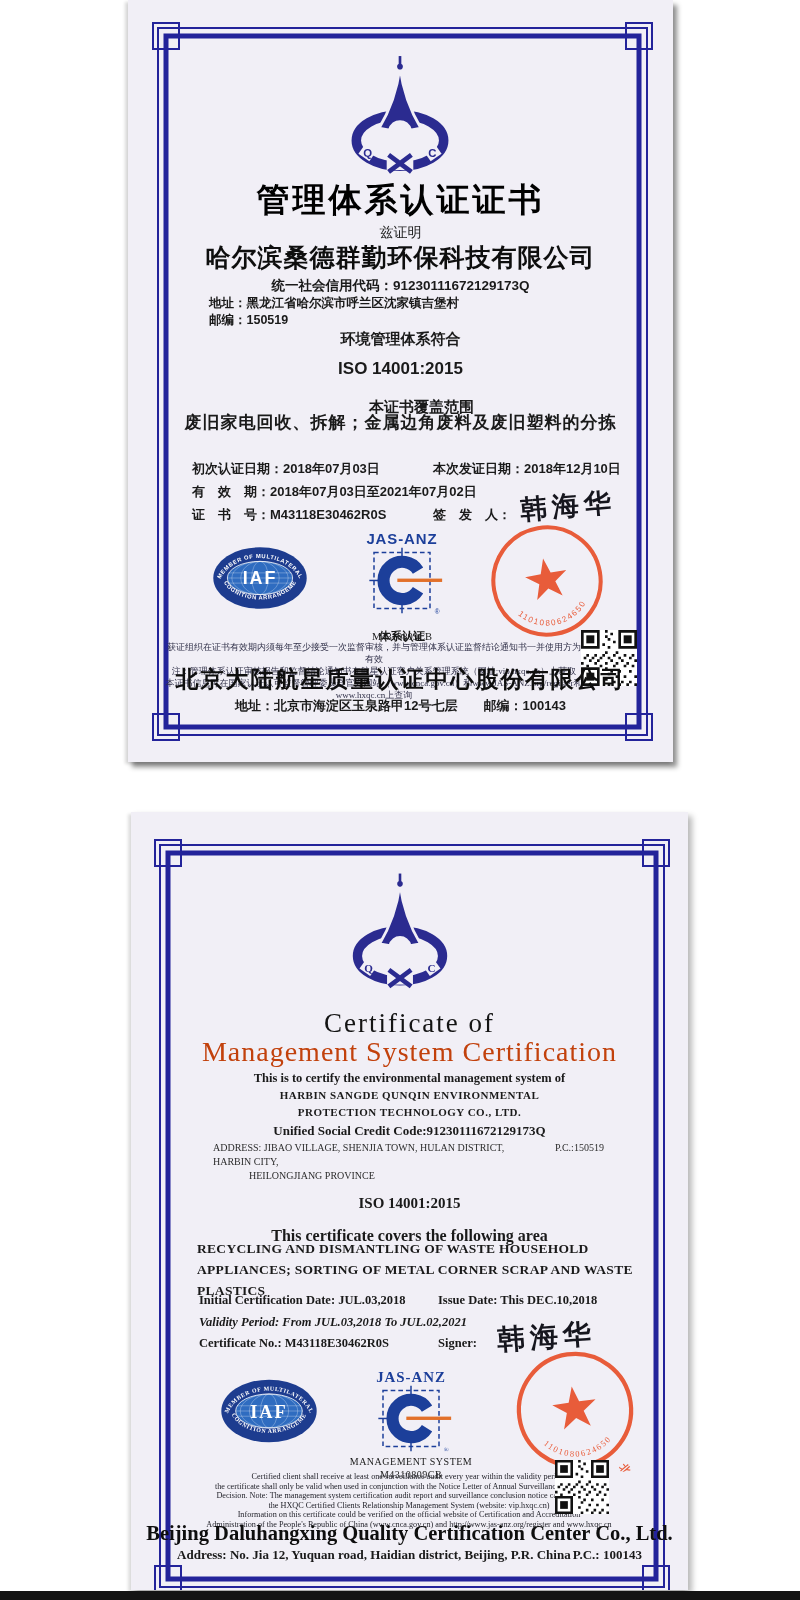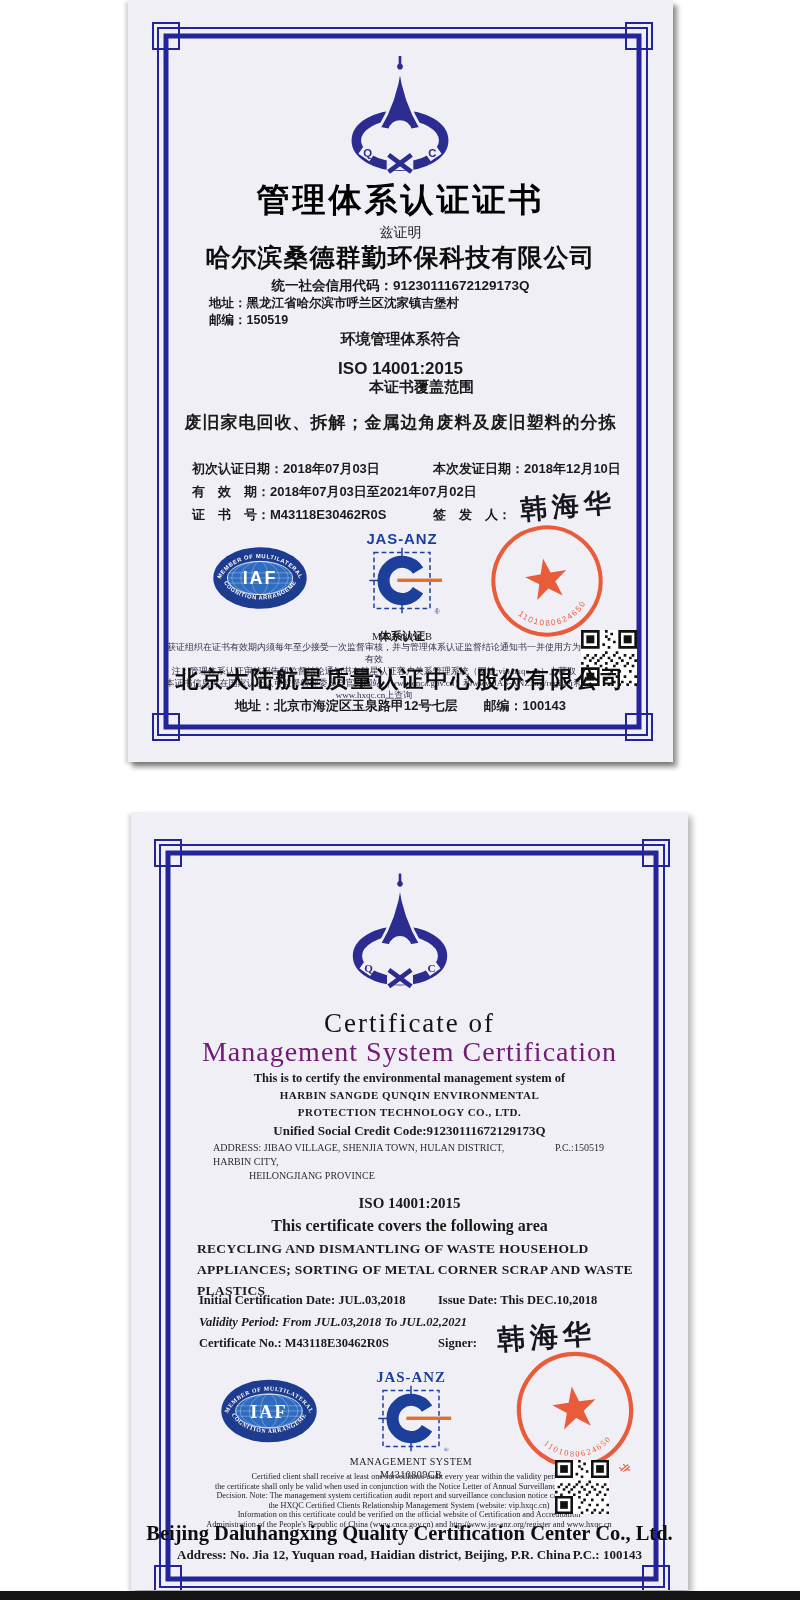--- a/index.html
+++ b/index.html
@@ -26,28 +26,28 @@
   .cn-date{font-size:13px;font-weight:600;}
   .sig{font-family:"Liberation Serif",serif;font-size:27px;font-weight:600;
        letter-spacing:5px;transform:rotate(-5deg);color:#16161e;}
   .cn-cap1{font-size:11.5px;font-weight:600;}
   .cn-cap2{font-size:10.5px;font-family:"Liberation Serif",serif;}
   .cn-fine{font-size:9px;line-height:12px;color:#303048;text-align:center;}
   .cn-issuer{font-size:23px;font-weight:700;letter-spacing:2px;color:#0e0e0e;}
   .cn-issrow{display:flex;justify-content:center;gap:26px;font-size:13px;font-weight:600;}
   
   .en-title1{font-size:27px;letter-spacing:2px;color:#141414;}
-  .en-title2{font-size:28px;letter-spacing:1px;color:#701a75;}
+  .en-title2{font-size:28px;letter-spacing:1px;color:#c2410c;}
   .en-certify{font-size:12.5px;font-weight:700;}
   .en-company{font-size:11px;font-weight:700;letter-spacing:.5px;}
   .en-credit{font-size:13px;font-weight:700;}
   .en-addr{font-size:10px;color:#2d2d2d;line-height:14px;}
   .en-conf{font-size:16.5px;font-weight:700;}
   .en-iso{font-size:15px;font-weight:700;}
-  .en-covers{font-size:16px;font-weight:700;}
+  .en-covers{font-size:16px;font-weight:700;margin-top:10px;}
   .en-scope{font-size:13.5px;font-weight:700;line-height:21px;letter-spacing:.3px;}
   .en-date{font-size:12.5px;font-weight:700;}
   .en-cap{font-size:10px;letter-spacing:.5px;}
   .en-fine{font-size:8.2px;line-height:9.6px;text-align:center;color:#23232b;}
   .en-issuer{font-size:20.5px;font-weight:700;color:#0e0e0e;}
   .en-issrow{display:flex;justify-content:center;gap:2px;font-size:13px;font-weight:700;}
   .photo-edge{position:absolute;left:0;top:1591px;width:800px;height:9px;background:#141414;}
 </style>
 </head>
 <body>
@@ -88,21 +88,21 @@
   <div class="abs ctr cn-company" style="top:241px;">哈尔滨桑德群勤环保科技有限公司</div>
   <div class="abs ctr cn-credit" style="top:277px;">统一社会信用代码：91230111672129173Q</div>
 
   <div class="abs cn-row" style="left:81px;right:48px;top:295px;flex-direction:column;">
     <span>地址：黑龙江省哈尔滨市呼兰区沈家镇吉堡村</span>
     <span>邮编：150519</span>
   </div>
 
   <div class="abs ctr cn-body15 serif" style="top:330px;">环境管理体系符合</div>
   <div class="abs ctr cn-iso" style="top:359px;">ISO 14001:2015</div>
-  <div class="abs ctr cn-body15 serif" style="top:378px;padding-left:42px;">本证书覆盖范围</div>
+  <div class="abs ctr cn-body15 serif" style="top:398px;padding-left:42px;">本证书覆盖范围</div>
   <div class="abs ctr cn-scope serif" style="top:411px;">废旧家电回收、拆解；金属边角废料及废旧塑料的分拣</div>
 
   <div class="abs cn-date" style="left:64px;top:460px;">初次认证日期：2018年07月03日</div>
   <div class="abs cn-date" style="left:305px;top:460px;">本次发证日期：2018年12月10日</div>
   <div class="abs cn-date" style="left:64px;top:483px;">有　效　期：2018年07月03日至2021年07月02日</div>
   <div class="abs cn-date" style="left:64px;top:506px;">证　书　号：M43118E30462R0S</div>
   <div class="abs cn-date" style="left:305px;top:506px;">签　发　人：</div>
   <div class="abs sig" style="left:392px;top:488px;">韩海华</div>
 
   <svg class="abs" style="left:84px;top:546px;" width="96" height="64" viewBox="0 0 150 100">

